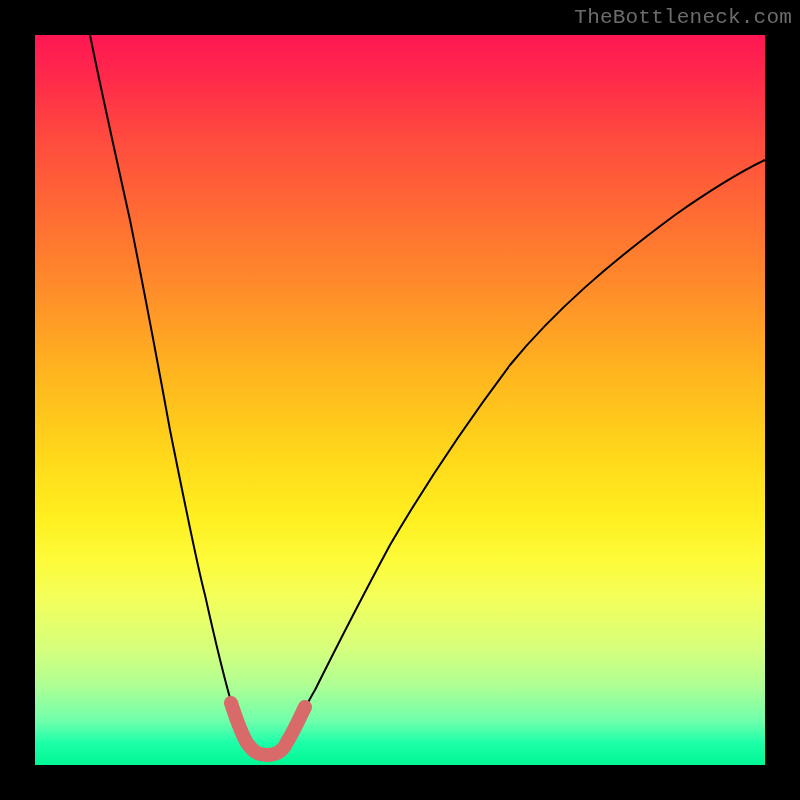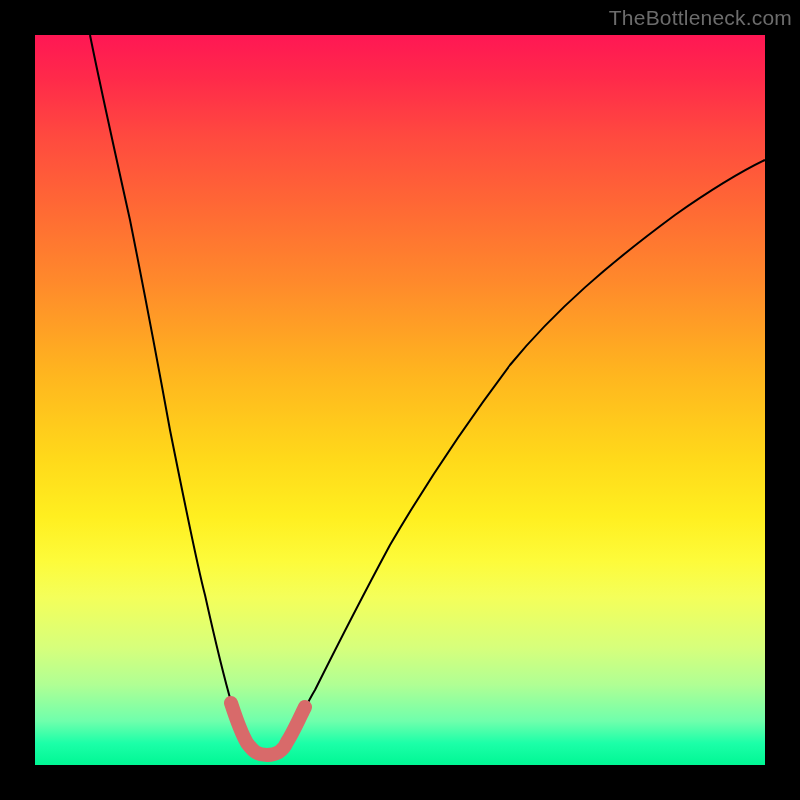--- a/index.html
+++ b/index.html
@@ -11,20 +11,21 @@
     overflow: hidden;
     font-family: Arial, Helvetica, sans-serif;
   }
   .frame {
     position: absolute;
     left: 0;
     top: 0;
     width: 800px;
     height: 800px;
     background: #000;
+    font-family: Liberation Mono, monospace;
   }
   .plot {
     position: absolute;
     left: 35px;
     top: 35px;
     width: 730px;
     height: 730px;
   }
   .gradient-bg {
     position: absolute;

